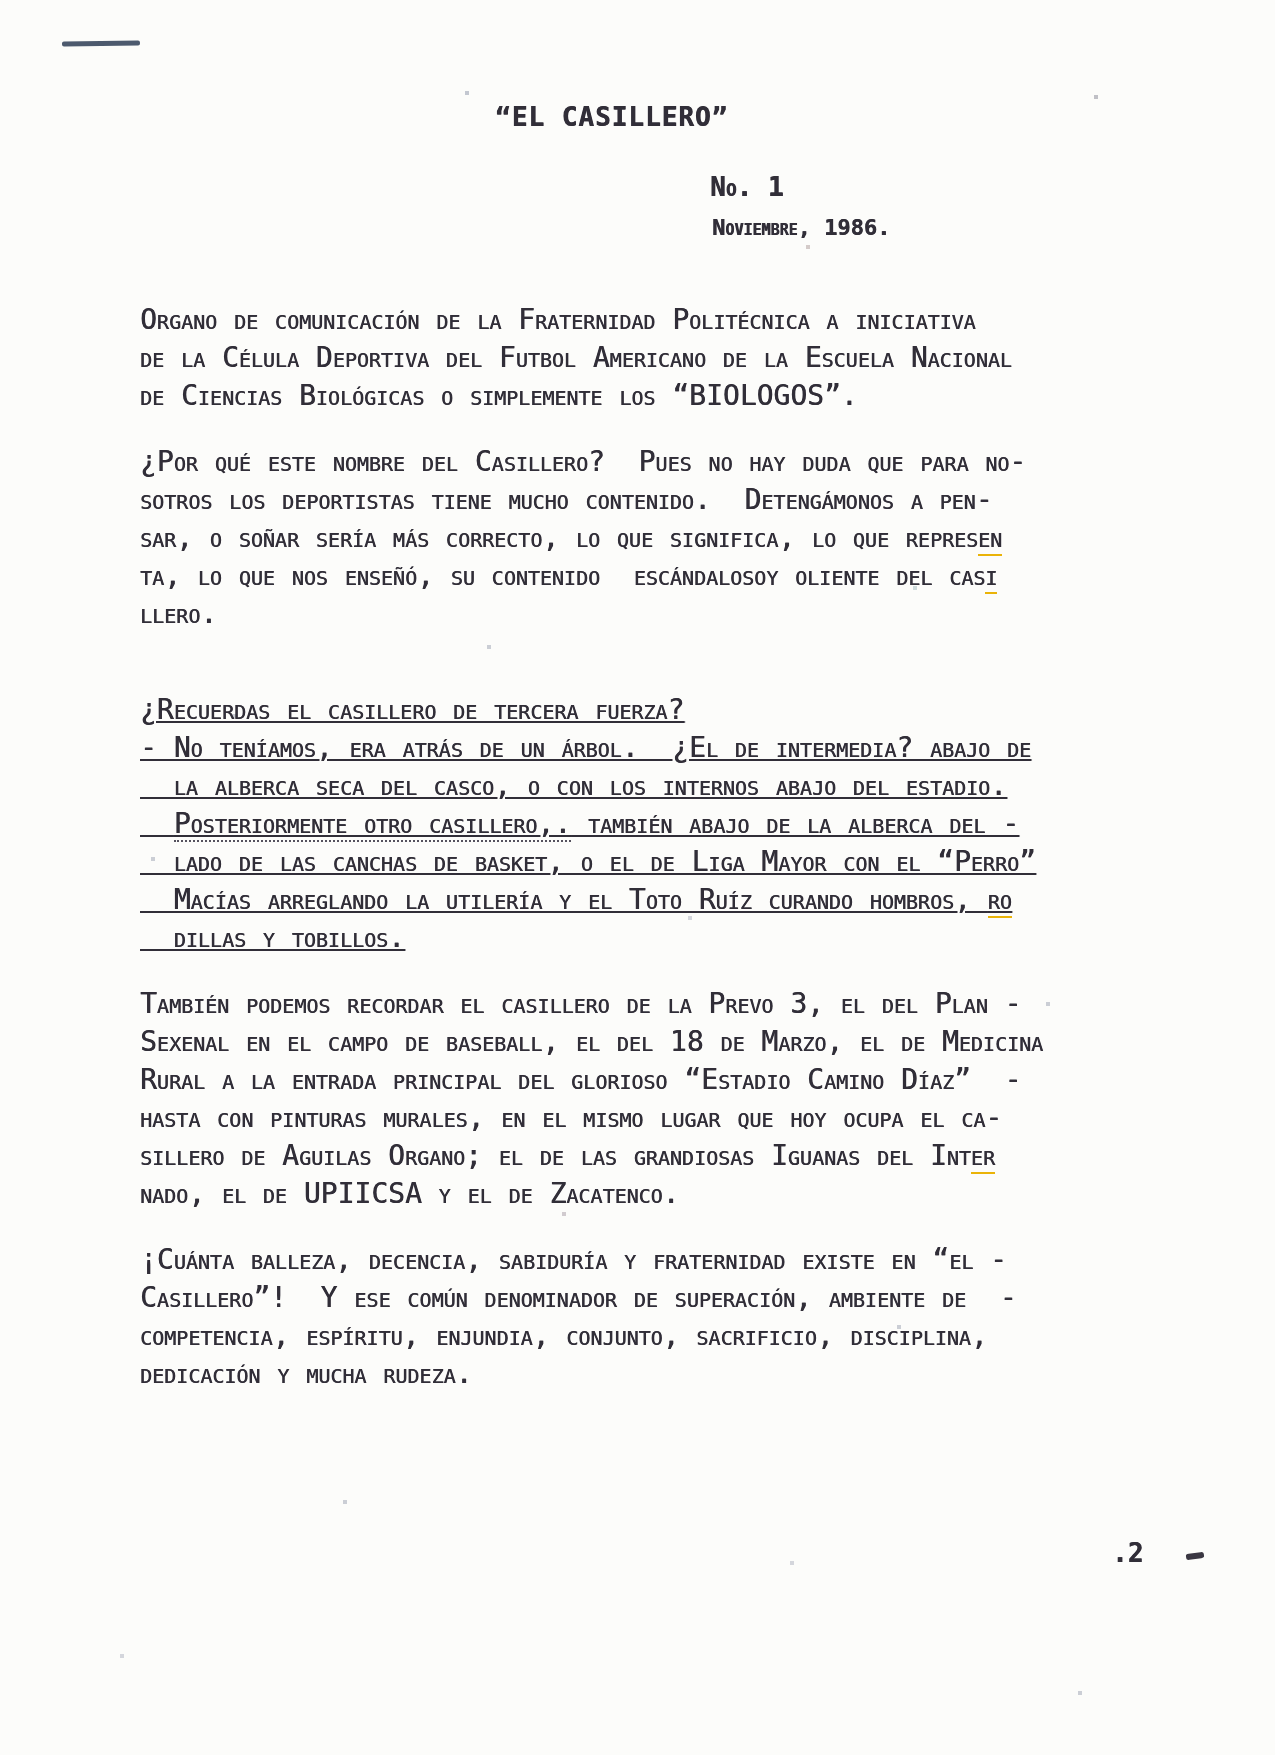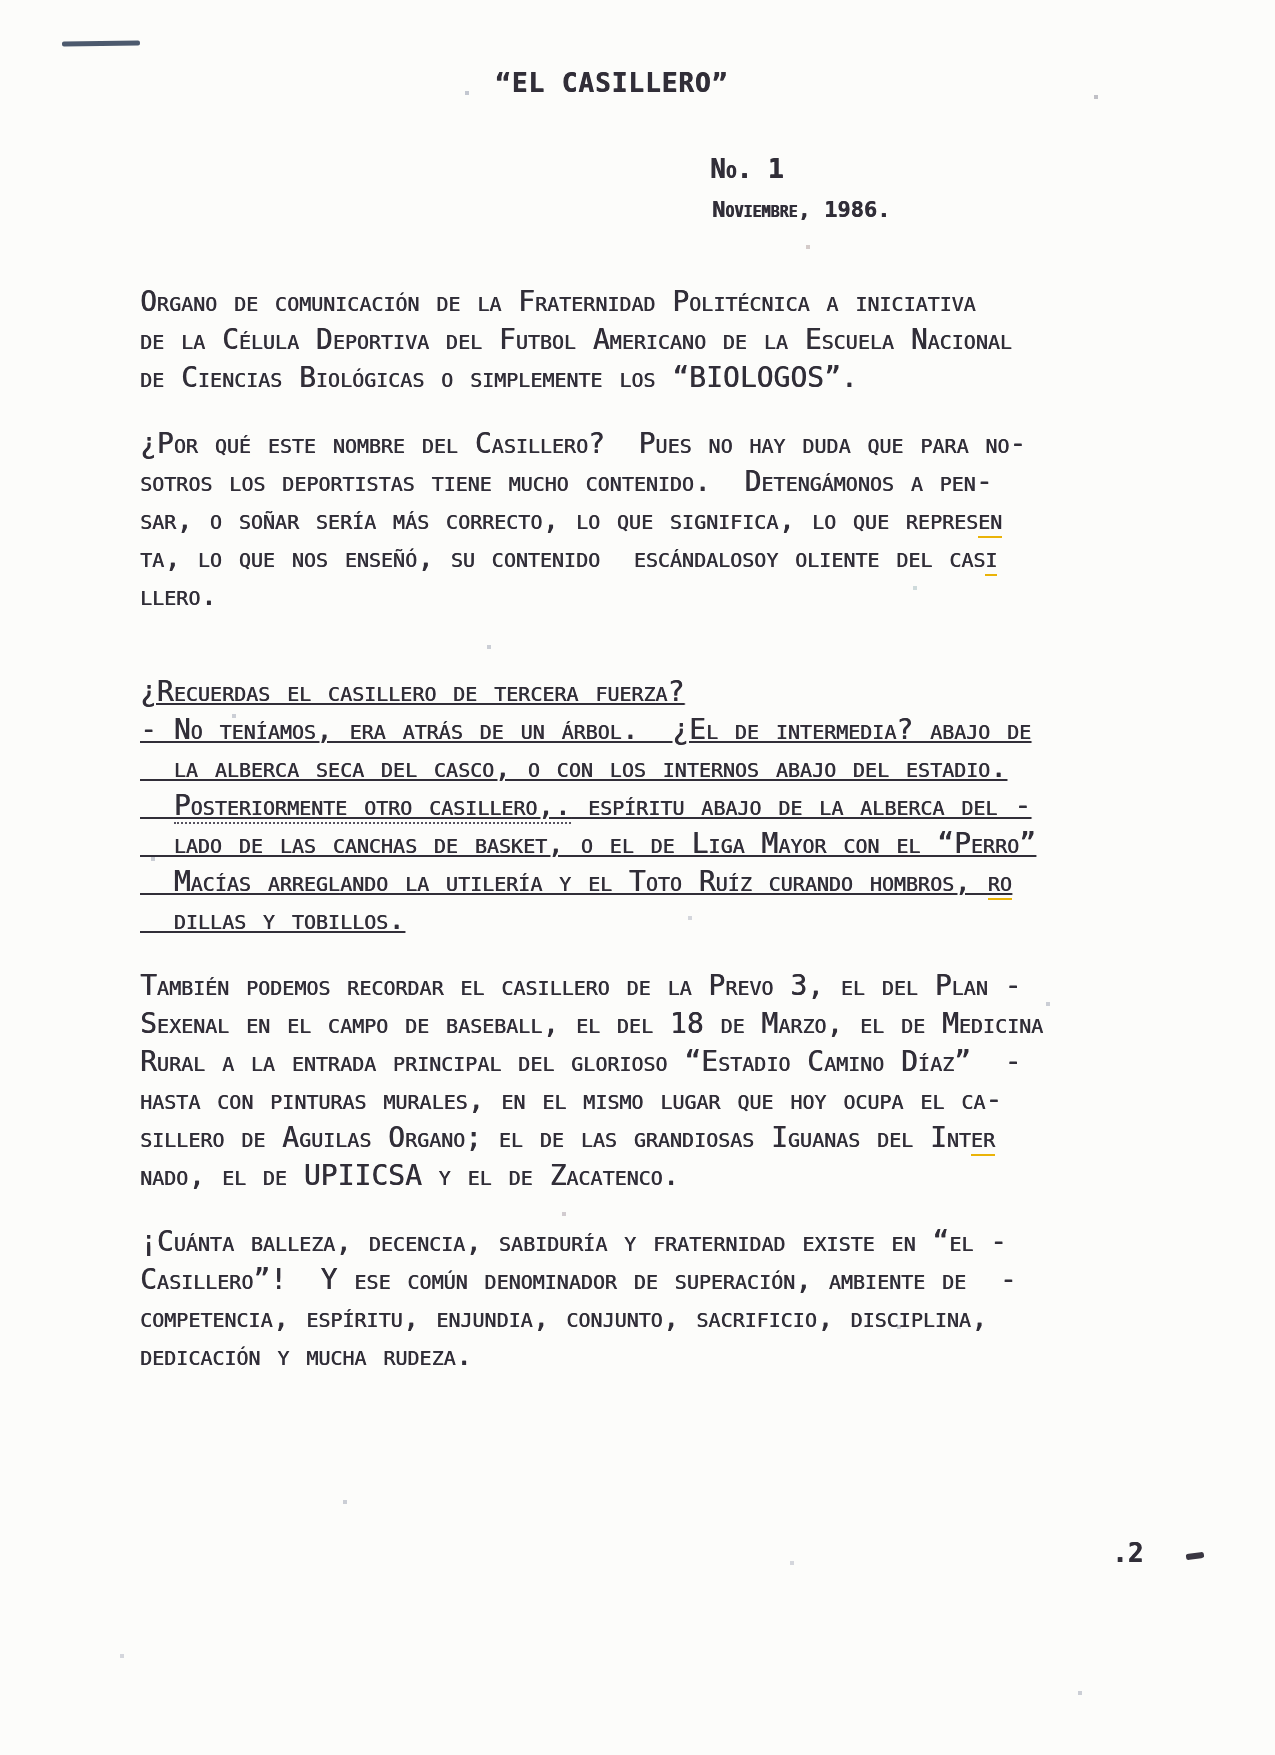--- a/index.html
+++ b/index.html
@@ -7,38 +7,38 @@
     width: 1275px;
     height: 1755px;
     position: relative;
     background: #fcfcfa;
     overflow: hidden;
     font-family: "DejaVu Sans Mono", "Liberation Mono", monospace;
     color: #312e38;
   }
   .page {
     position: relative;
-    padding: 70px 40px 0 140px;
+    padding: 104px 40px 0 140px;
     width: 1095px;
   }
   .title {
     font-size: 26px;
     font-weight: bold;
     letter-spacing: 1px;
     line-height: 1;
     margin-left: 355px;
     white-space: pre;
     text-shadow: 0.6px 0 0 currentColor;
   }
   .issue {
     font-size: 26px;
     font-weight: bold;
     font-variant: small-caps;
     line-height: 1;
-    margin-top: 60px;
+    margin-top: 44px;
     margin-left: 570px;
     white-space: pre;
     text-shadow: 0.6px 0 0 currentColor;
   }
   .date {
     font-size: 22px;
     font-weight: bold;
     font-variant: small-caps;
     line-height: 1;
     margin-top: 17px;
@@ -130,21 +130,21 @@
         <div class="line"><span>¿Por qué este nombre del Casillero?  Pues no hay duda que para no-</span></div>
         <div class="line"><span>sotros los deportistas tiene mucho contenido.  Detengámonos a pen-</span></div>
         <div class="line"><span>sar, o soñar sería más correcto, lo que significa, lo que repres</span><span class="u">en</span></div>
         <div class="line"><span>ta, lo que nos enseñó, su contenido  escándalosoy oliente del cas</span><span class="u">i</span></div>
         <div class="line"><span>llero.</span></div>
       </div>
       <div class="para">
         <div class="line"><span>¿Recuerdas el casillero de tercera fuerza?</span></div>
         <div class="line"><span>- No teníamos, era atrás de un árbol.  ¿El de intermedia? abajo de</span></div>
         <div class="line"><span>  la alberca seca del casco, o con los internos abajo del estadio.</span></div>
-        <div class="line"><span>  </span><span class="du">Posteriormente otro casillero,.</span><span> espíritu abajo de la alberca del -</span></div>
+        <div class="line"><span>  </span><span class="du">Posteriormente otro casillero,.</span><span> también abajo de la alberca del -</span></div>
         <div class="line"><span>  lado de las canchas de basket, o el de Liga Mayor con el “Perro”</span></div>
         <div class="line"><span>  Macías arreglando la utilería y el Toto Ruíz curando hombros, </span><span class="u">ro</span></div>
         <div class="line"><span>  dillas y tobillos.</span></div>
       </div>
       <div class="para">
         <div class="line"><span>También podemos recordar el casillero de la Prevo 3, el del Plan -</span></div>
         <div class="line"><span>Sexenal en el campo de baseball, el del 18 de Marzo, el de Medicina</span></div>
         <div class="line"><span>Rural a la entrada principal del glorioso “Estadio Camino Díaz”  -</span></div>
         <div class="line"><span>hasta con pinturas murales, en el mismo lugar que hoy ocupa el ca-</span></div>
         <div class="line"><span>sillero de Aguilas Organo; el de las grandiosas Iguanas del Int</span><span class="u">er</span></div>

